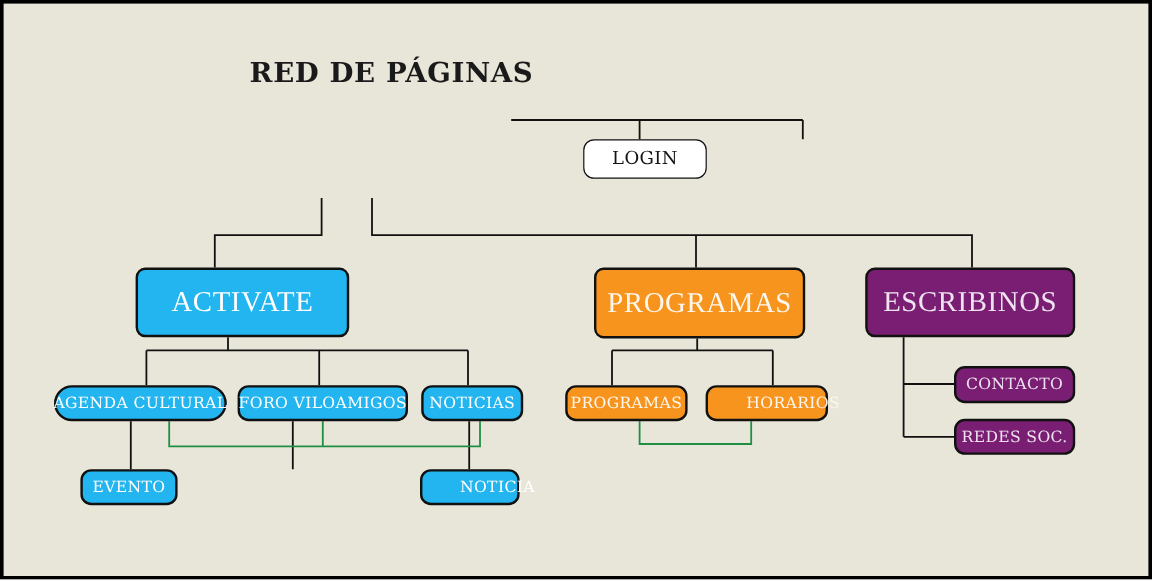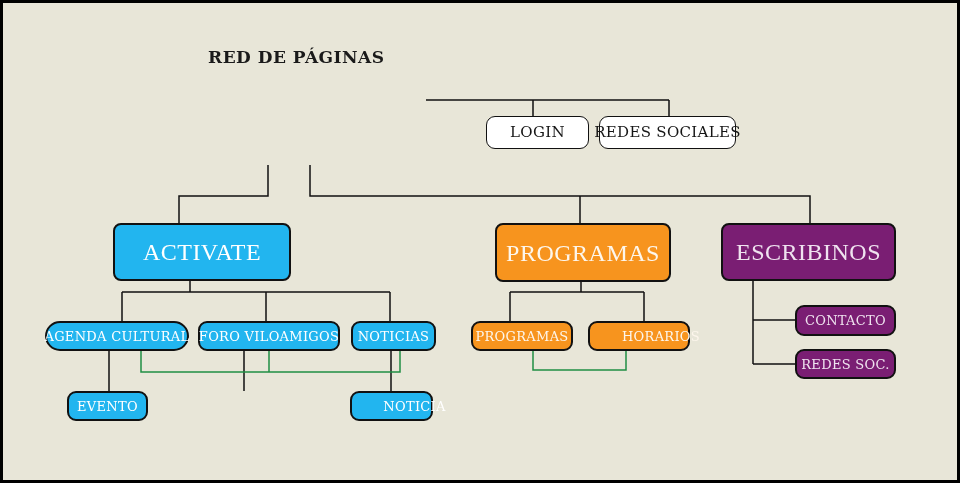--- a/index.html
+++ b/index.html
@@ -16,21 +16,21 @@
   .frame{
     position:relative;
     width:960px;height:483px;
     background:var(--background);
     border:3px solid #000;
     overflow:hidden;
   }
   .wires{position:absolute;left:0;top:0;width:960px;height:483px;}
   .diagram-title{
     position:absolute;left:205px;top:44px;width:200px;
-    font-size:17px;font-weight:600;color:#1a1a1a;
+    font-size:23px;font-weight:600;color:#1a1a1a;
     letter-spacing:.5px;white-space:nowrap;
   }
   .node{
     position:absolute;
     display:flex;align-items:center;justify-content:center;
     border:2px solid #111;
     background:#fff;color:#111;
     white-space:nowrap;text-align:center;
     line-height:1;
   }
@@ -90,21 +90,20 @@
 
       <path d="M138 348 V369 H397 V348 M266 348 V369"></path>
 
       <path d="M530 348 V367 H623 V348"></path>
     </g>
   </svg>
 
   <div class="diagram-title">RED DE PÁGINAS</div>
 
   <div class="node white r-sm f-md b-thin n-login">LOGIN</div>
-  <div class="node white r-sm f-md b-thin n-redes-sociales">REDES SOCIALES</div>
 
   <div class="node cyan r-md f-lg n-activate">ACTIVATE</div>
   <div class="node orange r-md f-lg n-programas-main">PROGRAMAS</div>
   <div class="node purple r-md f-lg n-escribinos">ESCRIBINOS</div>
 
   <div class="node cyan r-sm f-sm n-agenda">AGENDA CULTURAL</div>
   <div class="node cyan r-sm f-sm n-foro">FORO VILOAMIGOS</div>
   <div class="node cyan r-sm f-sm n-noticias">NOTICIAS</div>
 
   <div class="node cyan r-sm f-sm n-evento">EVENTO</div>

